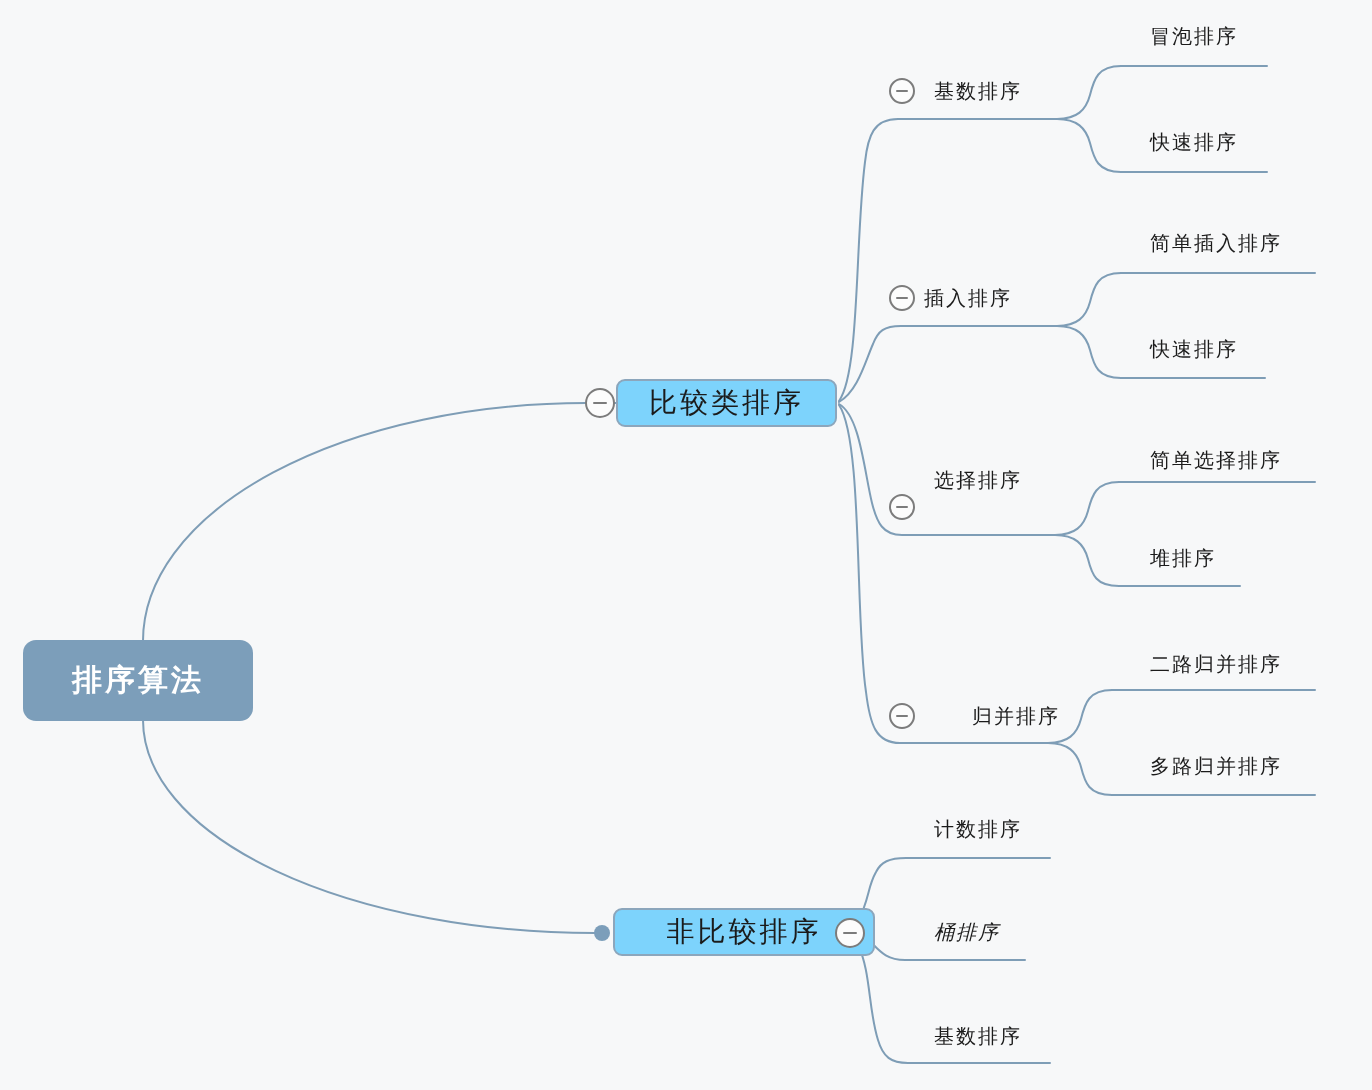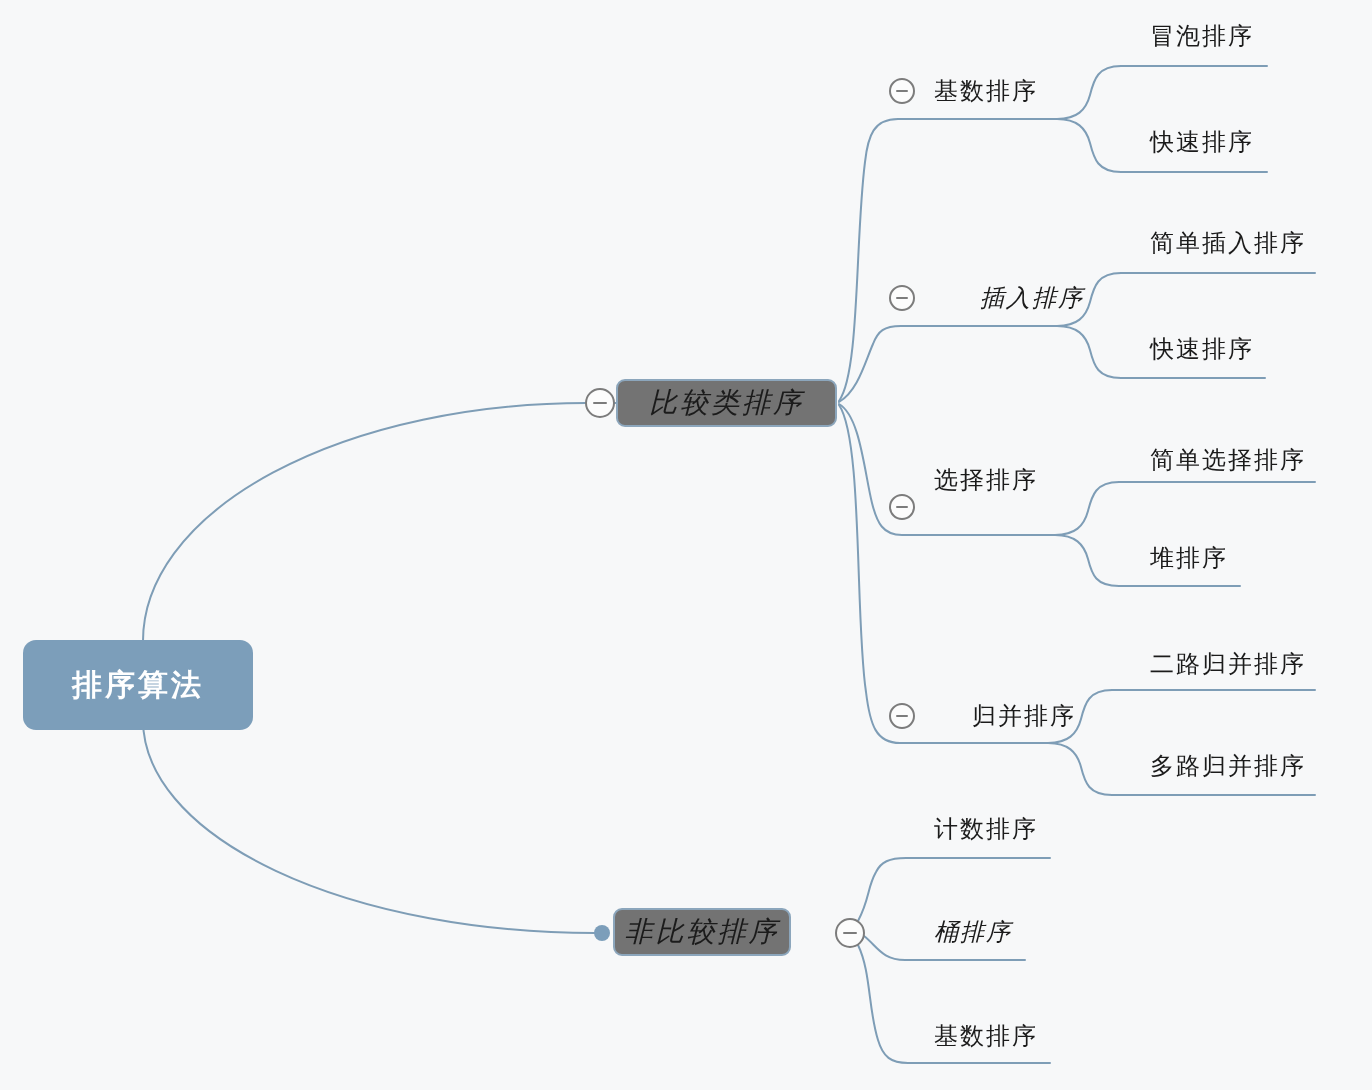--- a/index.html
+++ b/index.html
@@ -11,40 +11,39 @@
     font-family:"Liberation Sans","DejaVu Sans",sans-serif;
     color:#1b1b1b;
   }
   #wires{position:absolute;left:0;top:0;width:1372px;height:1090px;}
   #wires path{fill:none;stroke:#7E9DB6;stroke-width:2;stroke-linecap:round;}
 
   .node-box{
     position:absolute;
     display:flex;align-items:center;justify-content:center;
     box-sizing:border-box;
-    background:#737373;
+    background:#7dd3fc;
     border:2px solid #8CA6BC;
     border-radius:9px;
     font-size:28px;letter-spacing:3px;
     cursor:default;
-    font-style:italic;
   }
   .root-box{
     position:absolute;
     display:flex;align-items:center;justify-content:center;
     box-sizing:border-box;
     background:#7C9EBA;
     border-radius:13px;
     color:#FFFFFF;font-weight:bold;
     font-size:30px;letter-spacing:3px;
   }
   .topic-label{
     position:absolute;
     transform:translateY(-50%);
-    font-size:24px;letter-spacing:2px;
+    font-size:20px;letter-spacing:2px;
     white-space:nowrap;
     line-height:1;
   }
   .collapse{
     position:absolute;
     box-sizing:border-box;
     background:#FCFCFC;
     border:2px solid #7C7C7C;
     border-radius:50%;
     display:flex;align-items:center;justify-content:center;
@@ -83,28 +82,28 @@
 
     <path d="M 839 405 C 863 440 855 620 866 692 C 870 725 876 743 900 743 L 1048 743"></path>
     <path d="M 1048 743 C 1068 743 1077 734 1081 719 C 1085 703 1089 690 1112 690 L 1315 690"></path>
     <path d="M 1048 743 C 1068 743 1077 752 1081 767 C 1085 783 1089 795 1112 795 L 1315 795"></path>
 
     <path d="M 858 921 C 870 898 867 888 876 872 C 881 862 889 858 906 858 L 1050 858"></path>
     <path d="M 864 936 C 877 946 882 960 905 960 L 1025 960"></path>
     <path d="M 858 945 C 871 972 868 1008 878 1040 C 883 1057 891 1063 908 1063 L 1050 1063"></path>
   </svg>
 
-  <div class="root-box" style="left:23px;top:640px;width:230px;height:90px;">
+  <div class="root-box" style="left:23px;top:640px;width:230px;height:81px;">
     <span>排序算法</span>
   </div>
 
   <div class="node-box" style="left:616px;top:379px;width:221px;height:48px;">
     <span>比较类排序</span>
   </div>
-  <div class="node-box" style="left:613px;top:908px;width:178px;height:48px;">
+  <div class="node-box" style="left:613px;top:908px;width:262px;height:48px;">
     <span>非比较排序</span>
   </div>
 
   <div class="end-dot" style="left:594px;top:925px;"></div>
 
   <div class="collapse c30" style="left:585px;top:388px;">
       <div class="bar"></div>
     </div>
   <div class="collapse c30" style="left:835px;top:918px;">
       <div class="bar"></div>
@@ -116,21 +115,21 @@
       <div class="bar"></div>
     </div>
   <div class="collapse c26" style="left:889px;top:494px;">
       <div class="bar"></div>
     </div>
   <div class="collapse c26" style="left:889px;top:703px;">
       <div class="bar"></div>
     </div>
 
   <div class="topic-label" style="left:934px;top:91px;">基数排序</div>
-  <div class="topic-label" style="left:980px;top:298px;font-style:italic;">插入排序</div>
+  <div class="topic-label" style="left:924px;top:298px;">插入排序</div>
   <div class="topic-label" style="left:934px;top:480px;">选择排序</div>
   <div class="topic-label" style="left:934px;top:716px;margin-left:38px;">归并排序</div>
 
   <div class="topic-label" style="left:1150px;top:36px;">冒泡排序</div>
   <div class="topic-label" style="left:1150px;top:142px;">快速排序</div>
   <div class="topic-label" style="left:1150px;top:243px;">简单插入排序</div>
   <div class="topic-label" style="left:1150px;top:349px;">快速排序</div>
   <div class="topic-label" style="left:1150px;top:453px;margin-top:7px;">简单选择排序</div>
   <div class="topic-label" style="left:1150px;top:558px;">堆排序</div>
   <div class="topic-label" style="left:1150px;top:664px;">二路归并排序</div>

